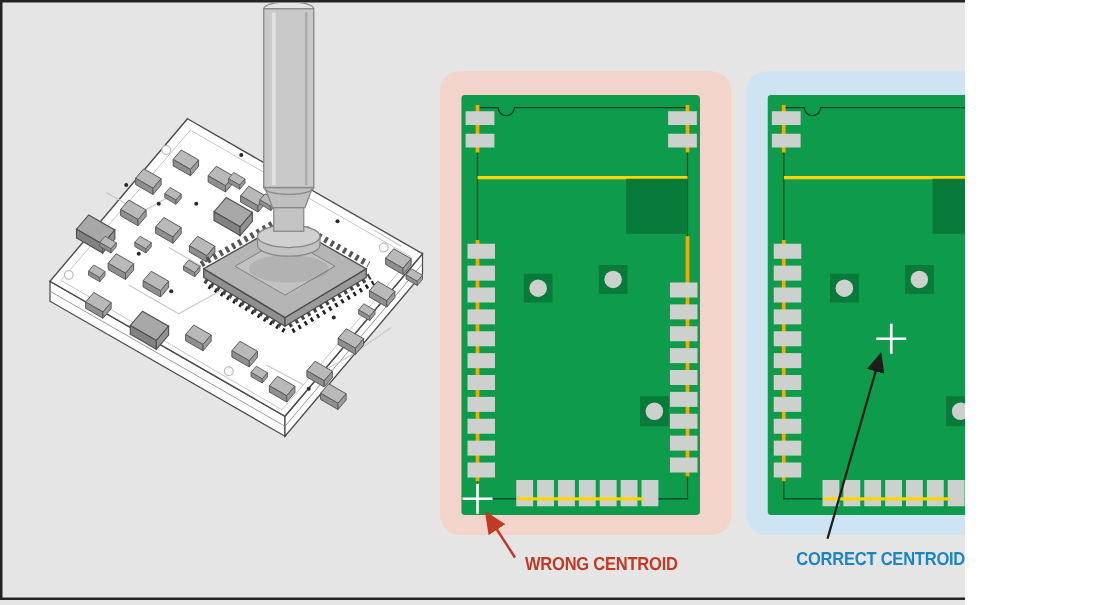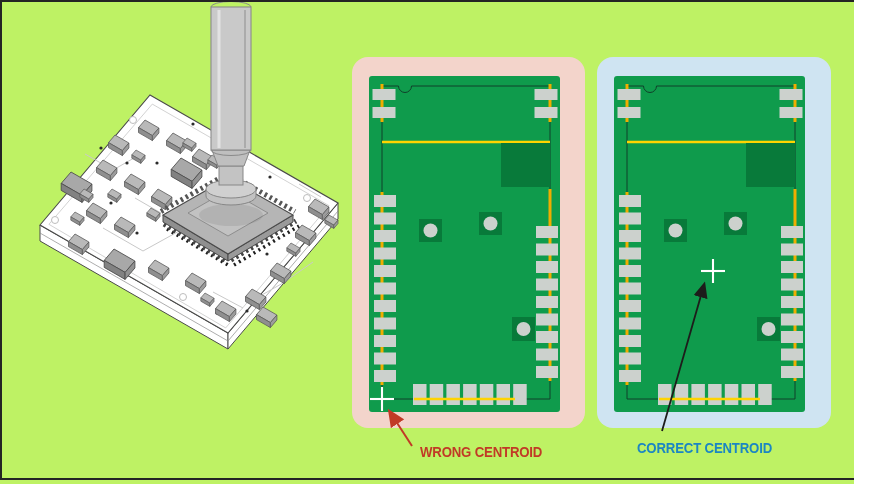--- a/index.html
+++ b/index.html
@@ -1,16 +1,16 @@
 <!DOCTYPE html>
 <html style="--pcb-green: #0f9b4c; --pcb-dark-green: #087a3a; --pad-gray: #ccd1cd; --trace-yellow: #ffd400; --trace-amber: #f0ad00; --board-outline: #10402a; --wrong-bg: #f3d4cb; --correct-bg: #cfe4f2; --wrong-accent: #c13a26; --correct-accent: #1b86c3; --arrow-black: #1d1d1b; --crosshair: #ffffff; --frame-border: #242424;"><head>
 <meta charset="utf-8">
 <style>
   html,body{margin:0;padding:0;background:#ffffff;font-family:"Liberation Sans",sans-serif;}
-  .canvas{position:relative;width:854px;height:484px;background:#bef264;overflow:hidden;}
+  .canvas{position:relative;width:772px;height:484px;background:#e5e5e5;overflow:hidden;}
   .frame{position:absolute;left:0;top:0;width:884px;height:480px;border:2px solid var(--frame-border,#242424);box-sizing:border-box;pointer-events:none;}
   .iso-wrap{position:absolute;left:15px;top:2px;width:350px;height:370px;}
   .defs-svg{position:absolute;width:0;height:0;overflow:hidden;}
   .card{position:absolute;top:57px;height:371px;border-radius:16px;}
   .card-wrong{left:352px;width:233px;background:var(--wrong-bg,#f3d4cb);}
   .card-correct{left:597px;width:234px;background:var(--correct-bg,#cfe4f2);}
   .pcb-svg{position:absolute;left:17px;top:19px;}
   .overlay{position:absolute;left:0;top:0;width:886px;height:484px;pointer-events:none;}
   .centroid-label{position:absolute;font-weight:bold;font-size:15px;letter-spacing:-0.2px;transform:scaleX(0.88);transform-origin:left top;white-space:nowrap;}
   .label-wrong{left:420px;top:443px;color:var(--wrong-accent,#c13a26);}

